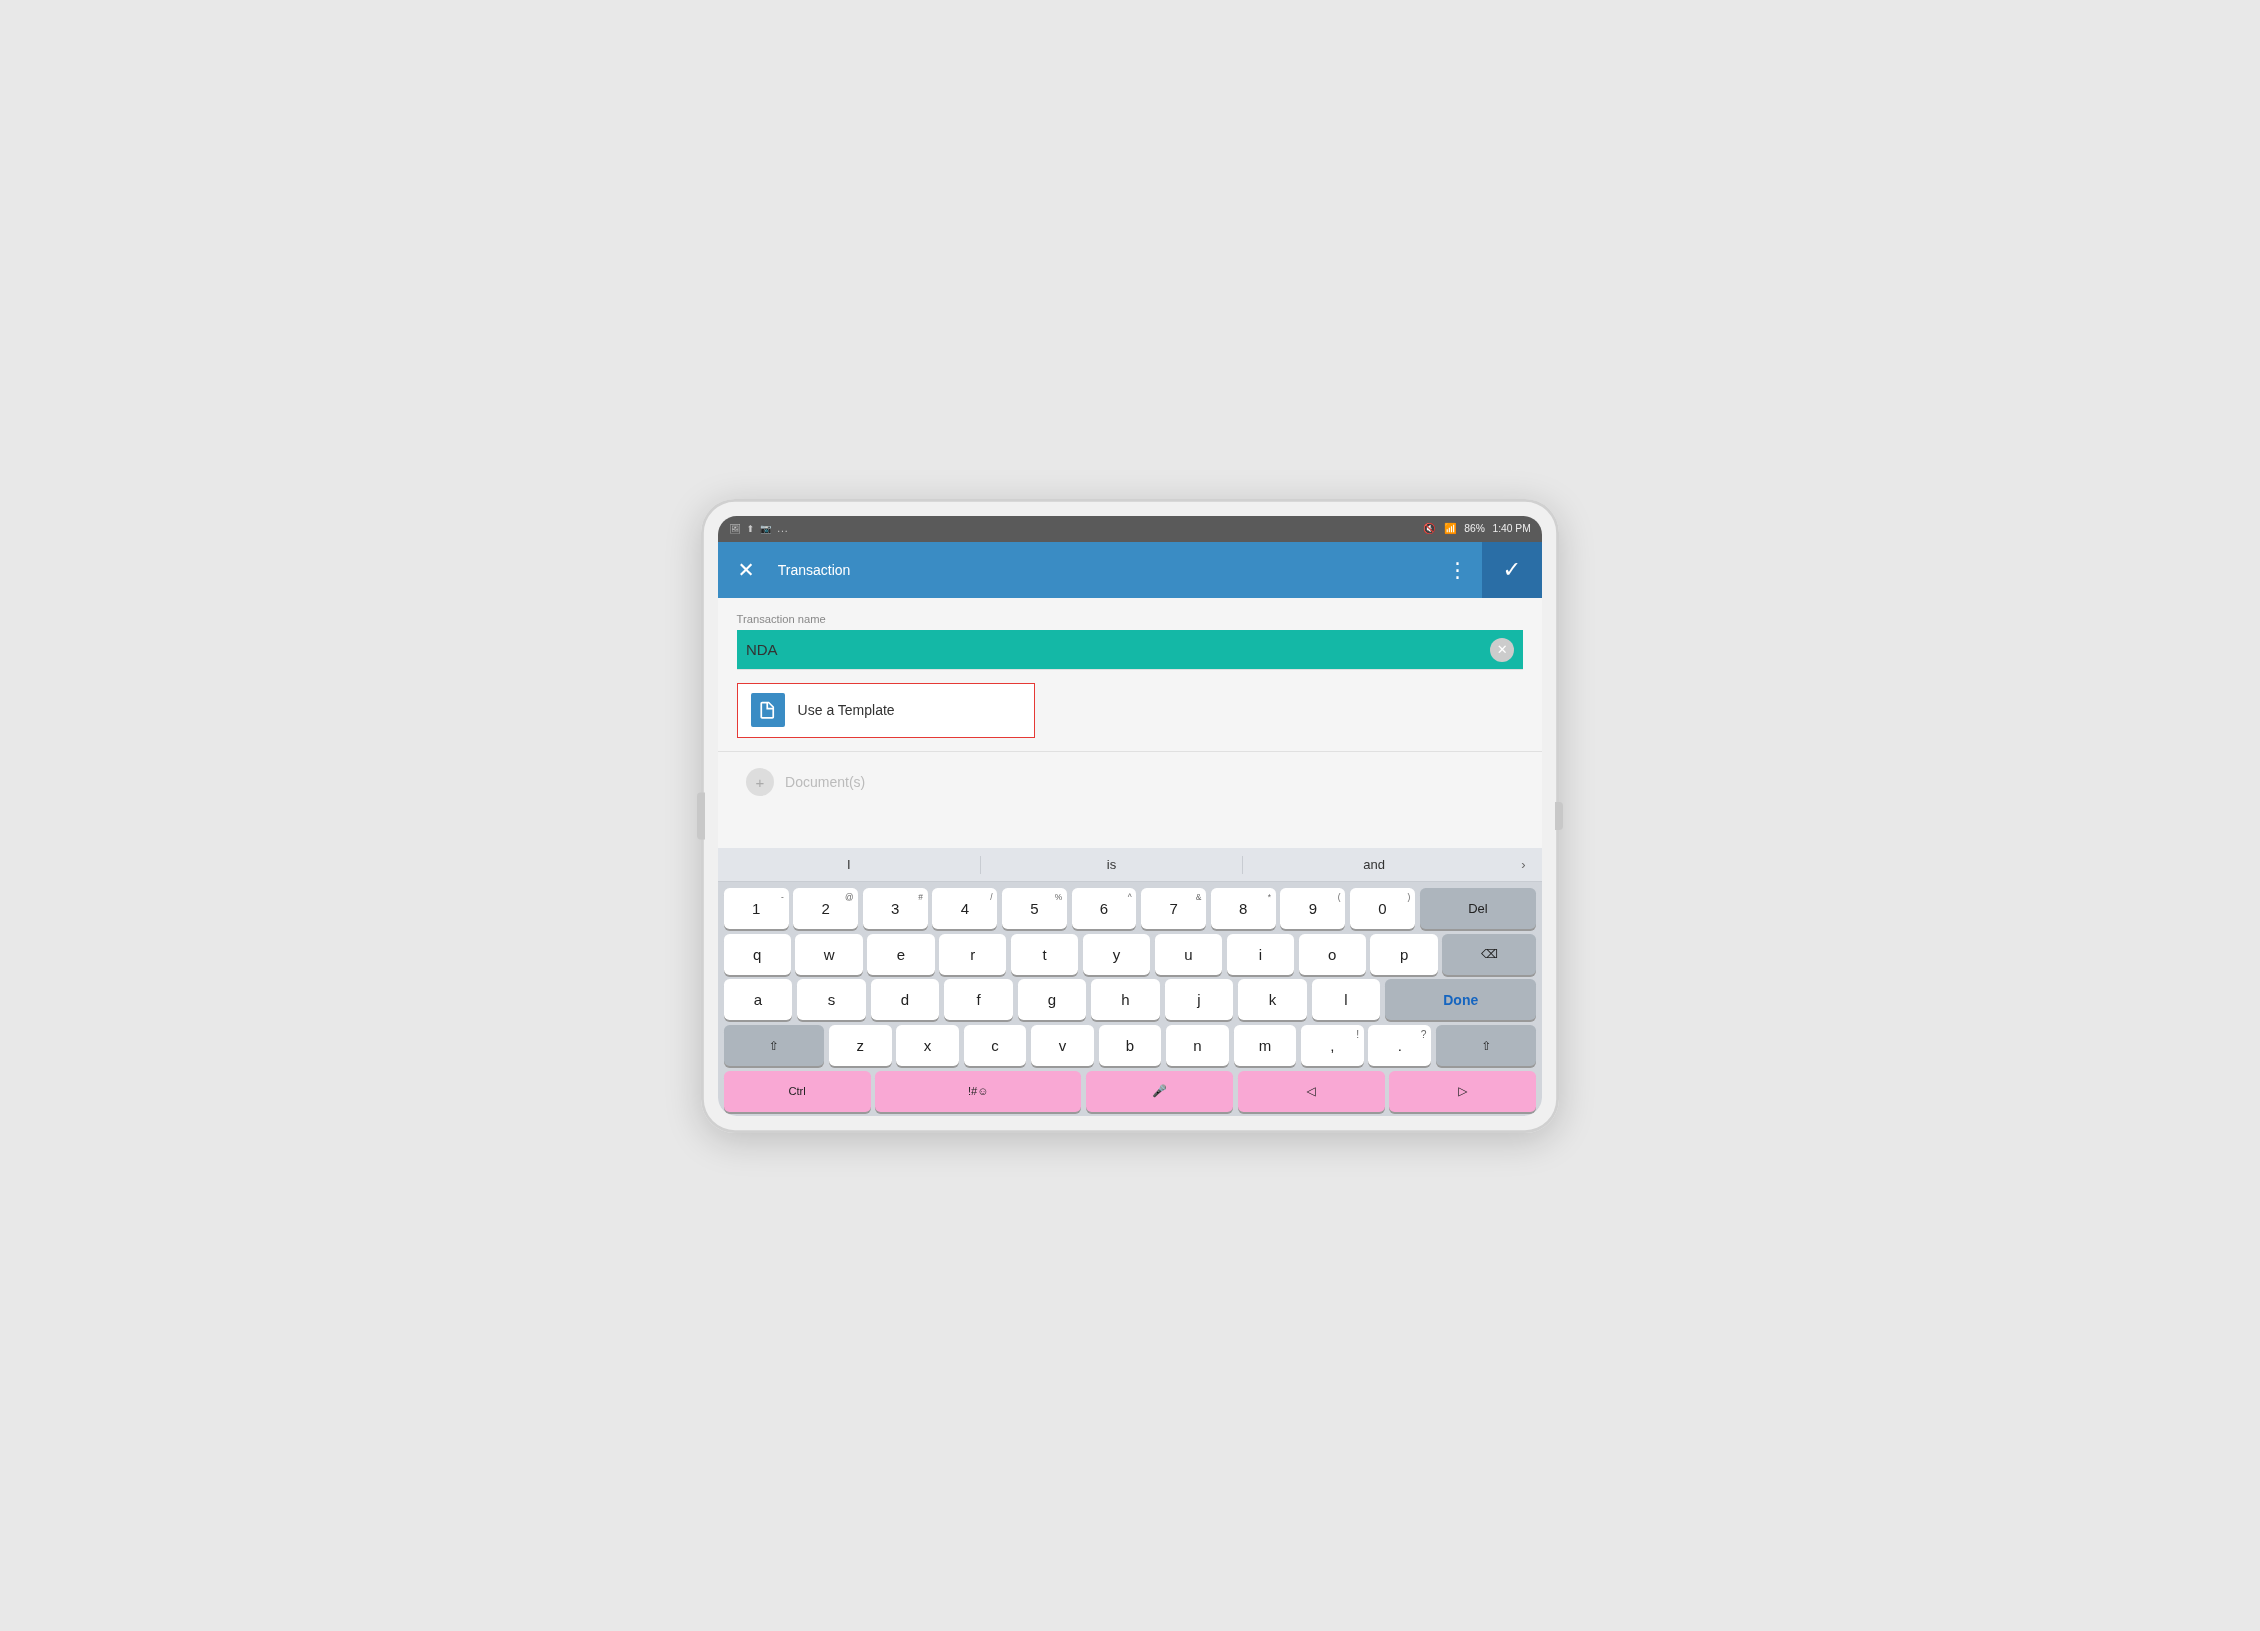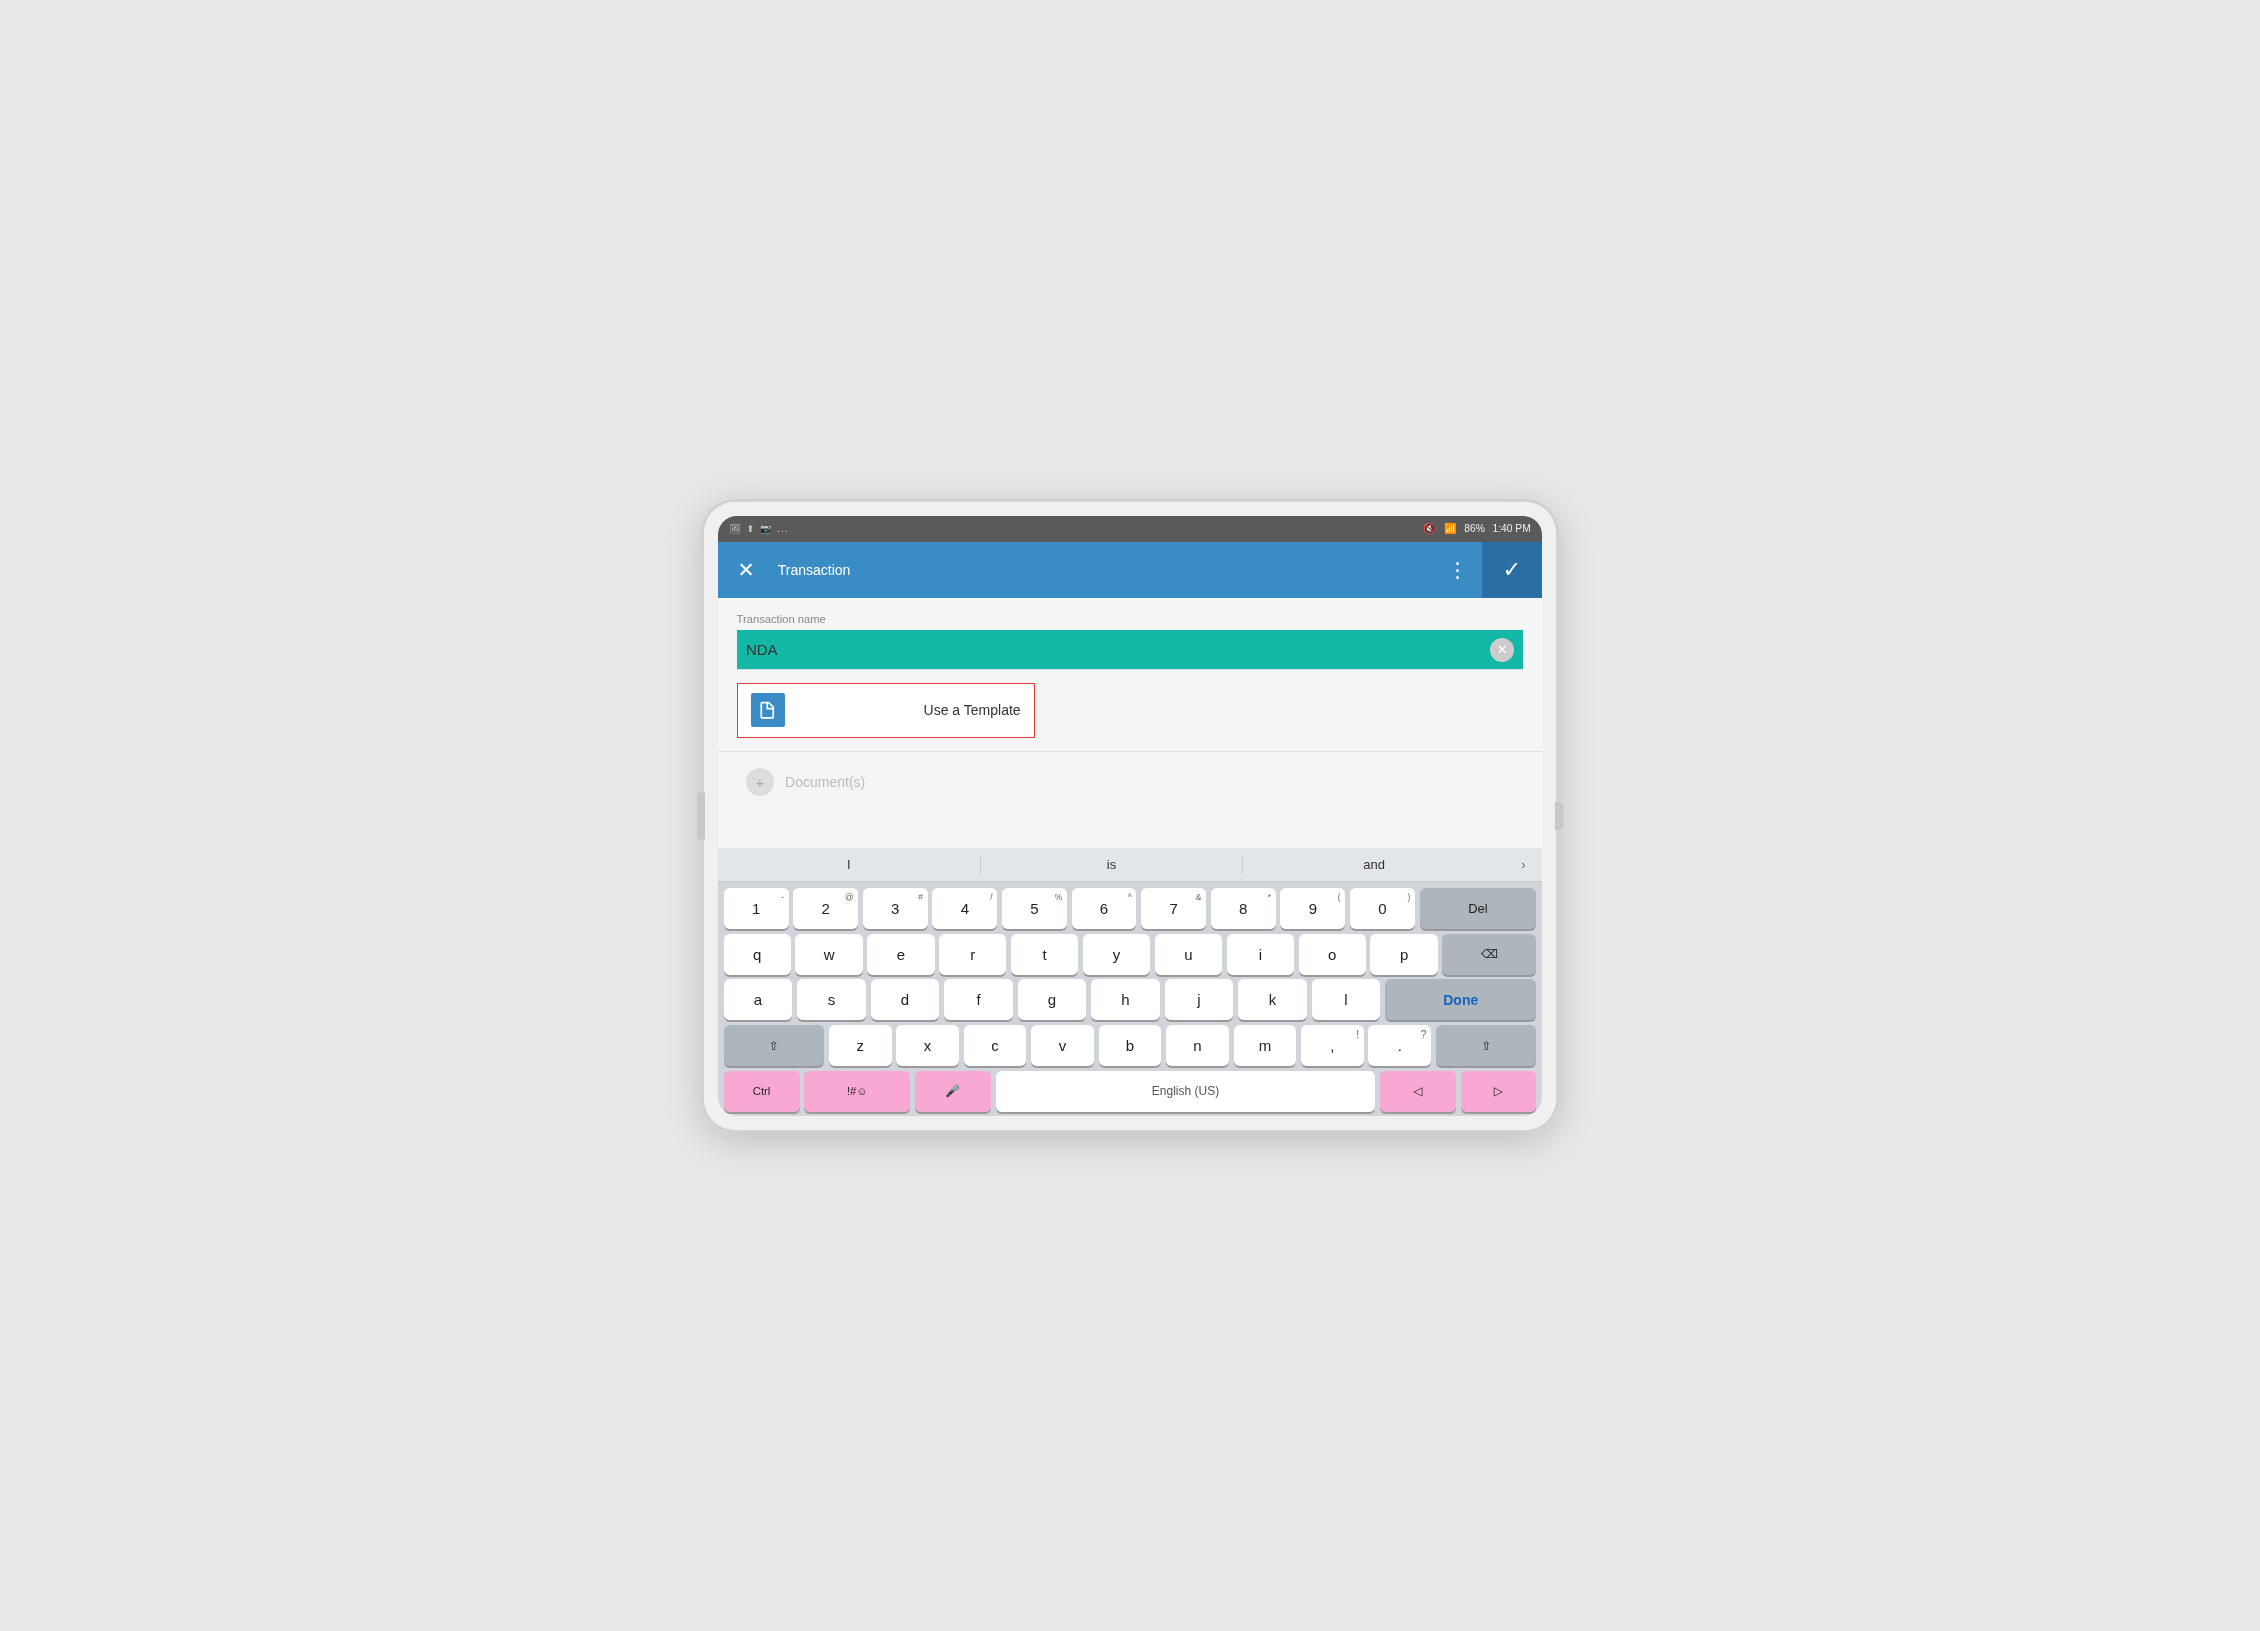--- a/index.html
+++ b/index.html
@@ -164,21 +164,20 @@
     
     .template-row {
       background: #fff;
       border: 1.9px solid #e53935;
       display: flex;
       align-items: center;
       padding: 9.3px 13px;
       cursor: pointer;
       margin-bottom: 13px;
       max-width: 298px;
-      justify-content: space-between;
     }
     .template-icon {
       width: 34px;
       height: 34px;
       background: #3a8cc4;
       display: flex;
       align-items: center;
       justify-content: center;
       margin-right: 13px;
       flex-shrink: 0;
@@ -484,21 +483,20 @@
           <div class="key">m</div>
           <div class="key"><span style="font-size:10.3px;position:absolute;top:3.7px;right:4.7px;color:#666">!</span>,</div>
           <div class="key"><span style="font-size:10.3px;position:absolute;top:3.7px;right:4.7px;color:#666">?</span>.</div>
           <div class="key shift-key special">⇧</div>
         </div>
 
         <div class="key-row">
           <div class="key special" style="flex:1;font-size:11.2px;">Ctrl</div>
           <div class="key special" style="flex:1.4;font-size:11.2px;">!#☺</div>
           <div class="key special" style="flex:1;">🎤</div>
-          <div class="key space">English (US)</div>
           <div class="key special" style="flex:1;">◁</div>
           <div class="key special" style="flex:1;">▷</div>
         </div>
 
       </div>
     </div>
 
   </div>
 </div>
 

